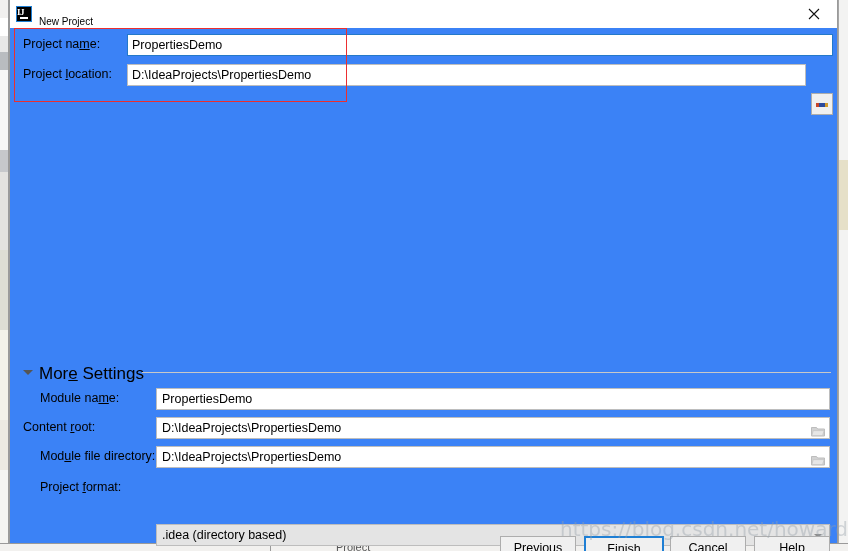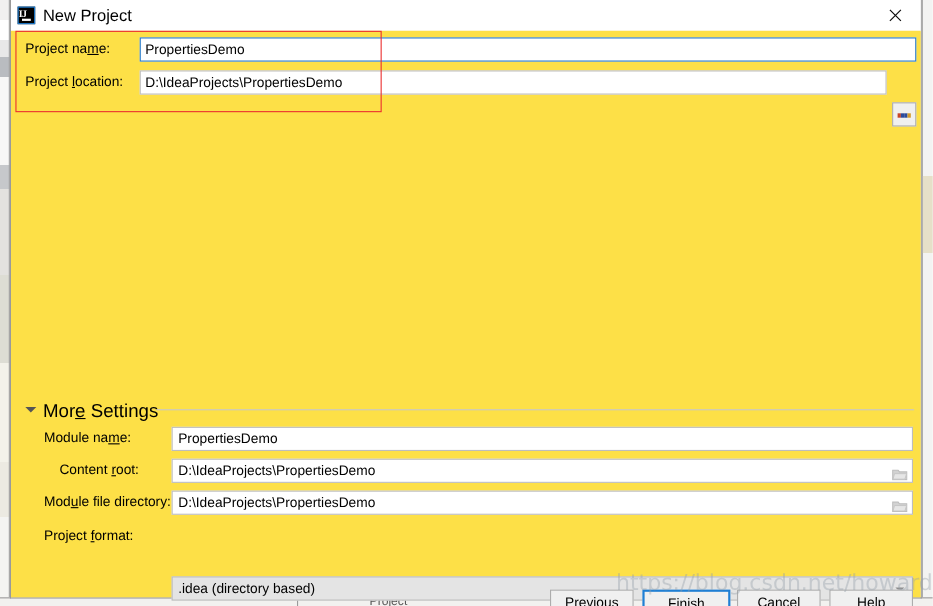--- a/index.html
+++ b/index.html
@@ -124,38 +124,38 @@
     letter-spacing: -0.5px;
   }
   #app-icon .bar {
     position: absolute;
     left: 3px; bottom: 2px;
     width: 8px; height: 2px;
     background: #ffffff;
   }
   #window-title {
     position: absolute;
-    left: 29px; top: 6px;
-    font-size: 15px;
+    left: 29px; top: 16px;
+    font-size: 10px;
     color: #000000;
   }
   #close-button {
     position: absolute;
     right: 0px; top: 0px;
     width: 46px; height: 27px;
     cursor: default;
   }
   #close-button svg { position: absolute; left: 17px; top: 8px; }
 
   
   #content {
     position: absolute;
     left: 0; top: 28px;
     right: 0; bottom: 0;
-    background: #fde047;
+    background: #3b82f6;
   }
 
   
   #annotation-box {
     position: absolute;
     left: 4px; top: 0px;
     width: 333px; height: 74px;
     border: 1.6px solid #ec2f2f;
     box-sizing: border-box;
     z-index: 20;
@@ -366,21 +366,21 @@
       <div id="more-settings-label"><span>Mor</span><span class="mn">e</span><span> Settings</span></div>
       <div id="more-settings-rule"></div>
     </div>
 
     <div class="ms-row" style="top:360px; width:829px;">
       <div class="ms-label" style="left:30px;"><span>Module na</span><span class="mn">m</span><span>e:</span></div>
       <div class="ms-field" style="width:674px;">PropertiesDemo</div>
     </div>
 
     <div class="ms-row" style="top:389px; width:829px;">
-      <div class="ms-label" style="left:44px;"><span>Content </span><span class="mn">r</span><span>oot:</span></div>
+      <div class="ms-label" style="left:13px;"><span>Content </span><span class="mn">r</span><span>oot:</span></div>
       <div class="ms-field" style="width:674px;"><span>D:\IdeaProjects\PropertiesDemo</span>
         <span class="folder-icon">
           <svg width="14" height="11" viewBox="0 0 14 11" aria-hidden="true">
             <path d="M0.5 1.5 h5 l1.2 1.5 H13.5 V10 H0.5 Z" fill="#d2d2d2" stroke="#bdbdbd" stroke-width="1"></path>
             <path d="M2.2 4.6 H13.2 L11.6 9.6 H0.8 Z" fill="#e6e6e6" stroke="#c4c4c4" stroke-width="0.8"></path>
           </svg>
         </span>
       </div>
     </div>
 

